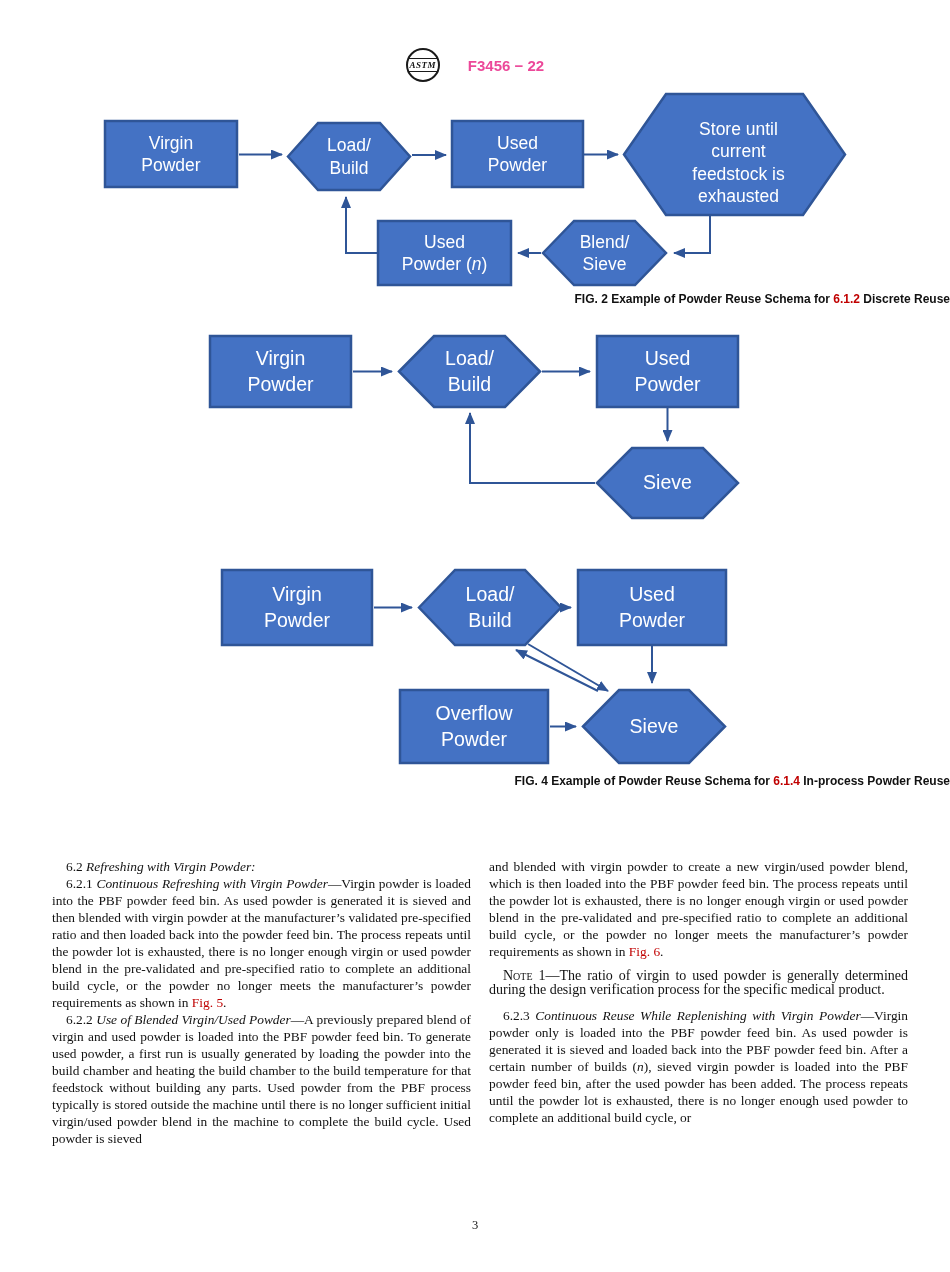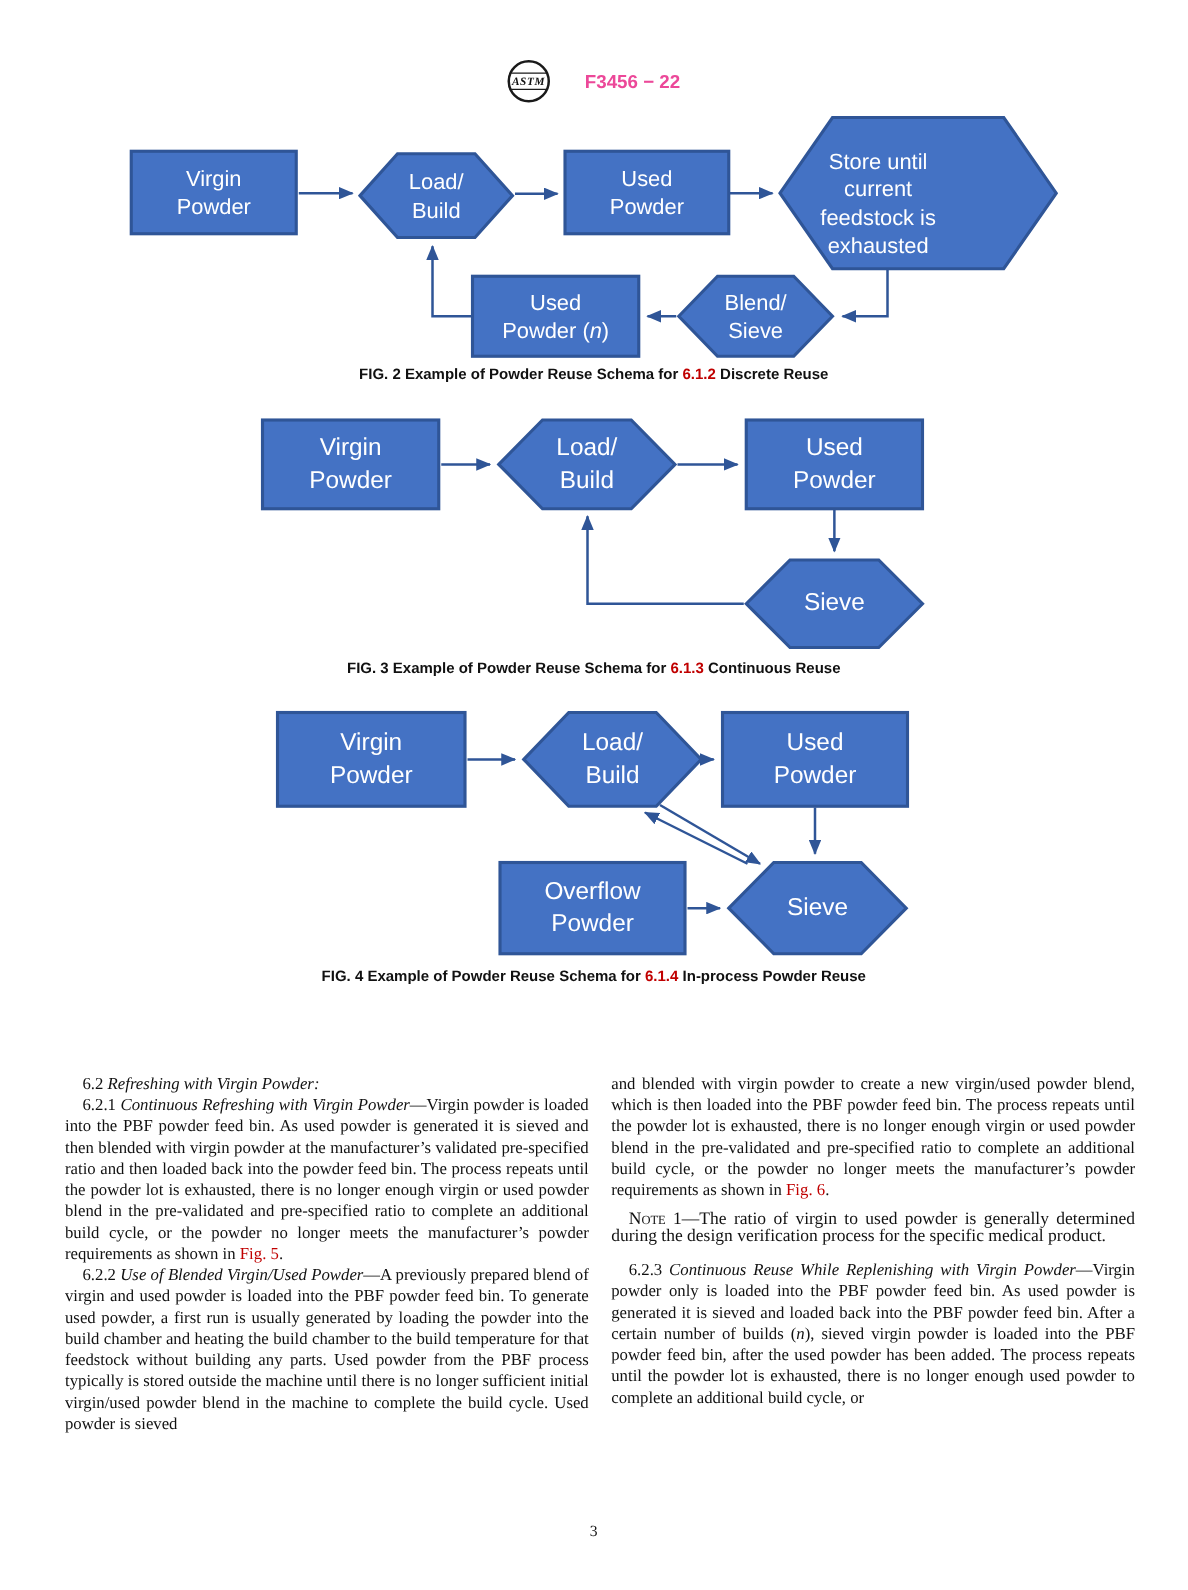--- a/index.html
+++ b/index.html
@@ -18,21 +18,21 @@
   
   .diagram-svg{position:absolute;top:0;left:0;z-index:1;}
   .node-shape{fill:var(--node-fill,#4472C4);stroke:var(--node-stroke,#2F5597);stroke-width:2.5;}
   .arrow-line{stroke:var(--node-stroke,#2F5597);stroke-width:2;fill:none;}
   .arrow-head{fill:var(--node-stroke,#2F5597);}
   .node-label{position:absolute;z-index:2;display:flex;flex-direction:column;align-items:center;
         justify-content:center;color:#fff;font-family:"Liberation Sans",sans-serif;text-align:center;}
   .fs18{font-size:17.5px;line-height:1.26;}
   .fs20{font-size:19.5px;line-height:1.3;}
 
-  .fig-caption{position:absolute;left:0;right:0;text-align:center;z-index:2;
+  .fig-caption{position:absolute;left:0;right:0;text-align:right;z-index:2;
         font:bold 12px "Liberation Sans",sans-serif;color:#111;}
 
   
   .col{position:absolute;width:419px;top:818px;font-size:13.4px;line-height:17px;
        text-align:justify;z-index:2;margin-top:40px;}
   .col-left{left:52px;}
   .col-right{left:489px;}
   p.para{margin:0;text-indent:14px;}
   p.no-indent{text-indent:0;}
   p.note{font-size:14px;line-height:13.9px;margin:0;}
@@ -110,21 +110,21 @@
       <div><span>Powder</span></div>
     </div>
   <div class="node-label fs18" style="left:288px;top:123px;width:122px;height:67px">
       <div><span>Load/</span></div>
       <div><span>Build</span></div>
     </div>
   <div class="node-label fs18" style="left:452px;top:121px;width:131px;height:66px">
       <div><span>Used</span></div>
       <div><span>Powder</span></div>
     </div>
-  <div class="node-label fs18" style="left:592px;top:94px;width:221px;height:137px">
+  <div class="node-label fs18" style="left:628px;top:94px;width:221px;height:137px">
       <div><span>Store until</span></div>
       <div><span>current</span></div>
       <div><span>feedstock is</span></div>
       <div><span>exhausted</span></div>
     </div>
   <div class="node-label fs18" style="left:378px;top:221px;width:133px;height:64px">
       <div><span>Used</span></div>
       <div><span>Powder (</span><span class="seg-i">n</span><span>)</span></div>
     </div>
   <div class="node-label fs18" style="left:543px;top:221px;width:123px;height:64px">
@@ -141,21 +141,20 @@
       <div><span>Load/</span></div>
       <div><span>Build</span></div>
     </div>
   <div class="node-label fs20" style="left:597px;top:336px;width:141px;height:71px">
       <div><span>Used</span></div>
       <div><span>Powder</span></div>
     </div>
   <div class="node-label fs20" style="left:597px;top:448px;width:141px;height:70px">
       <div><span>Sieve</span></div>
     </div>
-  <div class="fig-caption" style="top:527px"><span>FIG. 3 Example of Powder Reuse Schema for </span><span class="seg-link">6.1.3</span><span> Continuous Reuse</span></div>
 
   <div class="node-label fs20" style="left:222px;top:570px;width:150px;height:75px">
       <div><span>Virgin</span></div>
       <div><span>Powder</span></div>
     </div>
   <div class="node-label fs20" style="left:419px;top:570px;width:142px;height:75px">
       <div><span>Load/</span></div>
       <div><span>Build</span></div>
     </div>
   <div class="node-label fs20" style="left:578px;top:570px;width:148px;height:75px">

